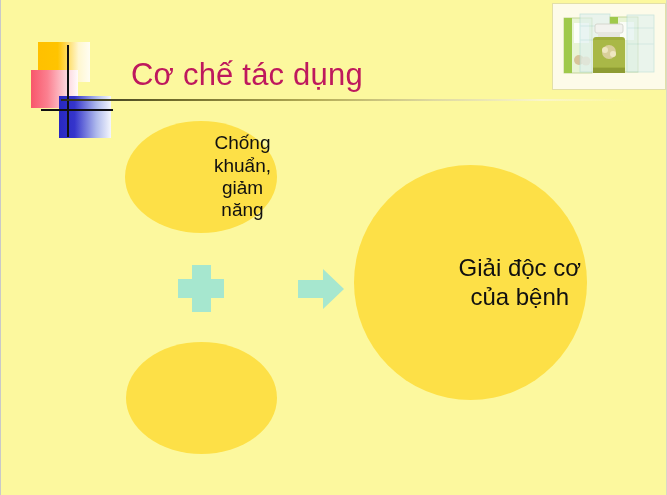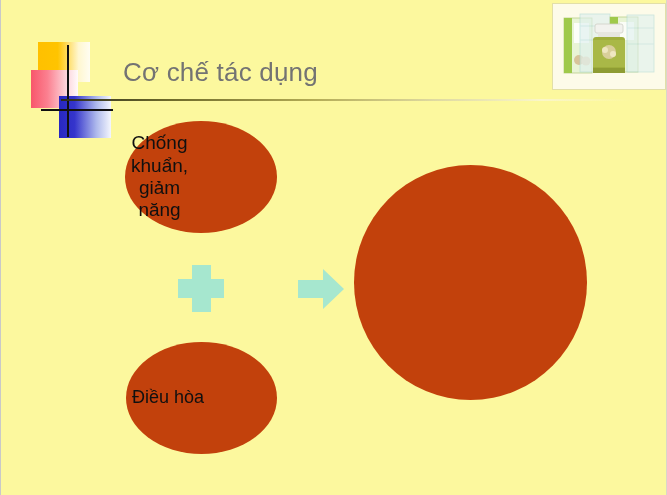--- a/index.html
+++ b/index.html
@@ -57,24 +57,24 @@
   #deco .line-h {
     position: absolute;
     left: 10px; top: 67px;
     width: 72px; height: 2px;
     background: #101010;
   }
 
   
   #title {
     position: absolute;
-    left: 122px;
+    left: 130px;
     top: 57px;
-    font-size: 26px;
-    color: #737373;
+    font-size: 31px;
+    color: #be185d;
     letter-spacing: 0.2px;
     white-space: nowrap;
   }
 
   
   #title-rule {
     position: absolute;
     left: 60px;
     top: 99px;
     width: 600px;
@@ -91,25 +91,25 @@
     height: 87px;
     background: #fdfbe8;
     border: 1px solid #e2dfa8;
     box-sizing: border-box;
     overflow: hidden;
   }
 
   
   .bubble {
     position: absolute;
-    background: #c2410c;
+    background: #fde047;
     border-radius: 50%;
     display: flex;
     align-items: center;
-    justify-content: flex-start;
+    justify-content: flex-end;
     text-align: center;
     color: #101010;
     line-height: 1.18;
   }
   #bubble-top {
     left: 124px; top: 121px;
     width: 152px; height: 112px;
     font-size: 19px;
   }
   #bubble-bottom {
@@ -217,29 +217,30 @@
   </div>
 
   <div id="plus">
     <div class="bar-h"></div>
     <div class="bar-v"></div>
     <span class="vh">+</span>
   </div>
 
   <div class="bubble" id="bubble-bottom">
     <div class="txt">
-      <div>Điều hòa</div>
     </div>
   </div>
 
   <div id="arrow">
     <svg width="47" height="42" viewBox="0 0 47 42">
       <polygon points="0,12 25,12 25,1 46,21 25,41 25,30 0,30" fill="#a6e7cf"></polygon>
     </svg>
     <span class="vh">→</span>
   </div>
 
   <div class="bubble" id="bubble-result">
     <div class="txt">
+      <div>Giải độc cơ</div>
+      <div>của bệnh</div>
     </div>
   </div>
 
 </div>
 
 </body></html>

